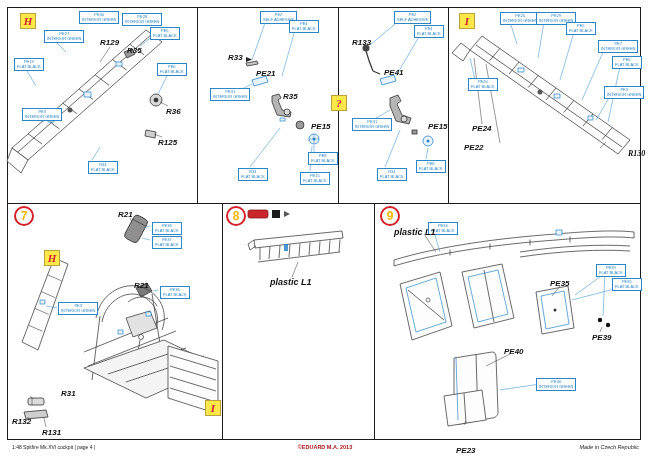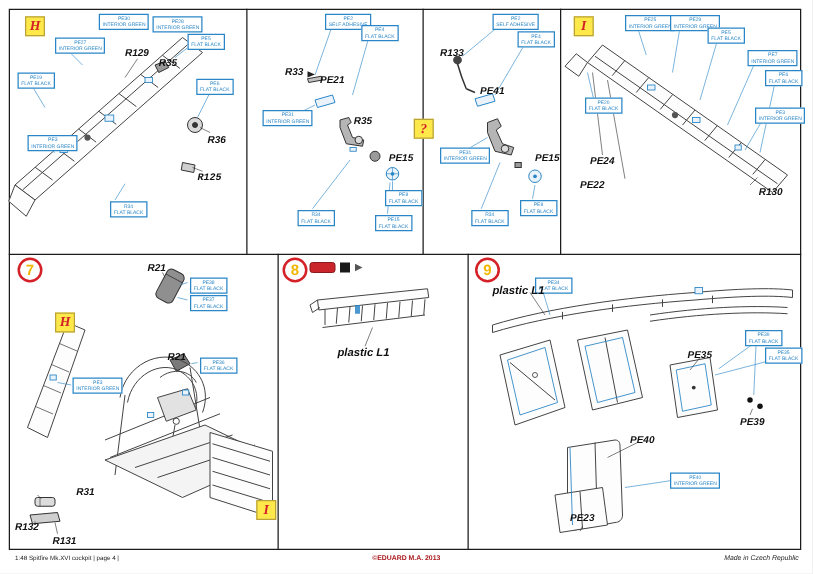--- a/index.html
+++ b/index.html
@@ -286,42 +286,42 @@
     </g>
   </svg>
 
   <span id="footer-left" class="footer">1:48  Spitfire Mk.XVI cockpit   | page 4 |</span>
   <span id="footer-center" class="footer">©EDUARD M.A. 2013</span>
   <span id="footer-right" class="footer">Made in Czech Republic</span>
 
 <span class="part-label" style="left: 100px; top: 38px;">R129</span>
     <span class="part-label" style="left: 127px; top: 46px;">R35</span>
     <span class="part-label" style="left: 166px; top: 107px;">R36</span>
-    <span class="part-label" style="left: 158px; top: 138px; font-family: Liberation Mono, monospace;">R125</span>
+    <span class="part-label" style="left: 158px; top: 138px;">R125</span>
     <span class="part-label" style="left: 228px; top: 53px;">R33</span>
-    <span class="part-label" style="left: 256px; top: 59px;">PE21</span>
+    <span class="part-label" style="left: 256px; top: 69px;">PE21</span>
     <span class="part-label" style="left: 283px; top: 92px;">R35</span>
     <span class="part-label" style="left: 311px; top: 122px;">PE15</span>
     <span class="part-label" style="left: 352px; top: 38px;">R133</span>
     <span class="part-label" style="left: 384px; top: 68px;">PE41</span>
     <span class="part-label" style="left: 428px; top: 122px;">PE15</span>
     <span class="part-label" style="left: 472px; top: 124px;">PE24</span>
     <span class="part-label" style="left: 464px; top: 143px;">PE22</span>
-    <span class="part-label" style="left: 607px; top: 149px;">R130</span>
+    <span class="part-label" style="left: 628px; top: 149px; font-family: Liberation Serif, serif;">R130</span>
     <span class="part-label" style="left: 118px; top: 210px;">R21</span>
     <span class="part-label" style="left: 134px; top: 281px;">R21</span>
     <span class="part-label" style="left: 22px; top: 389px; margin-left: 39px;">R31</span>
     <span class="part-label" style="left: 12px; top: 417px;">R132</span>
     <span class="part-label" style="left: 42px; top: 428px;">R131</span>
     <span class="part-label plastic" style="left: 270px; top: 277px;">plastic L1</span>
     <span class="part-label plastic" style="left: 394px; top: 227px;">plastic L1</span>
     <span class="part-label" style="left: 550px; top: 279px;">PE35</span>
     <span class="part-label" style="left: 592px; top: 333px;">PE39</span>
     <span class="part-label" style="left: 504px; top: 347px;">PE40</span>
-    <span class="part-label" style="left: 456px; top: 410px; text-align: right;">PE23</span>
+    <span class="part-label" style="left: 456px; top: 446px; text-align: right;">PE23</span>
     <div class="callout" style="left: 79px; top: 11px;">
       <div>PE30</div>
       <div>INTERIOR GREEN</div>
     </div>
     <div class="callout" style="left: 122px; top: 13px;">
       <div>PE28</div>
       <div>INTERIOR GREEN</div>
     </div>
     <div class="callout" style="left: 150px; top: 27px;">
       <div>PE5</div>

